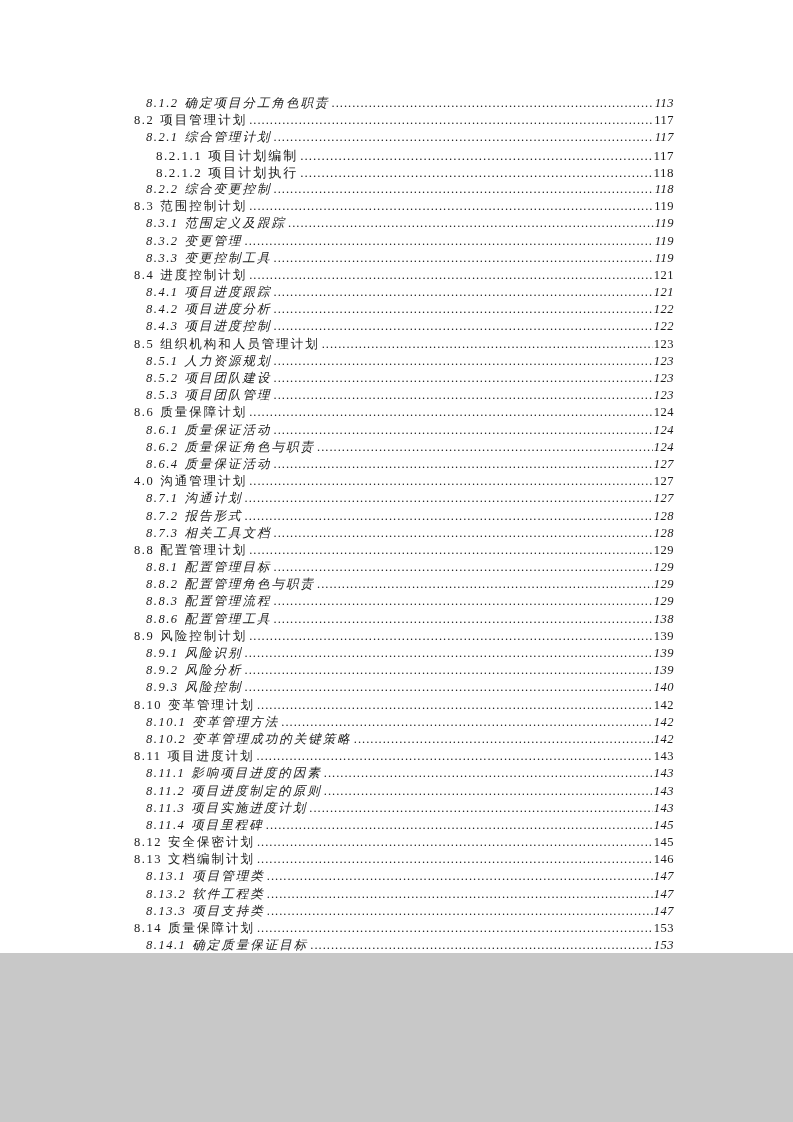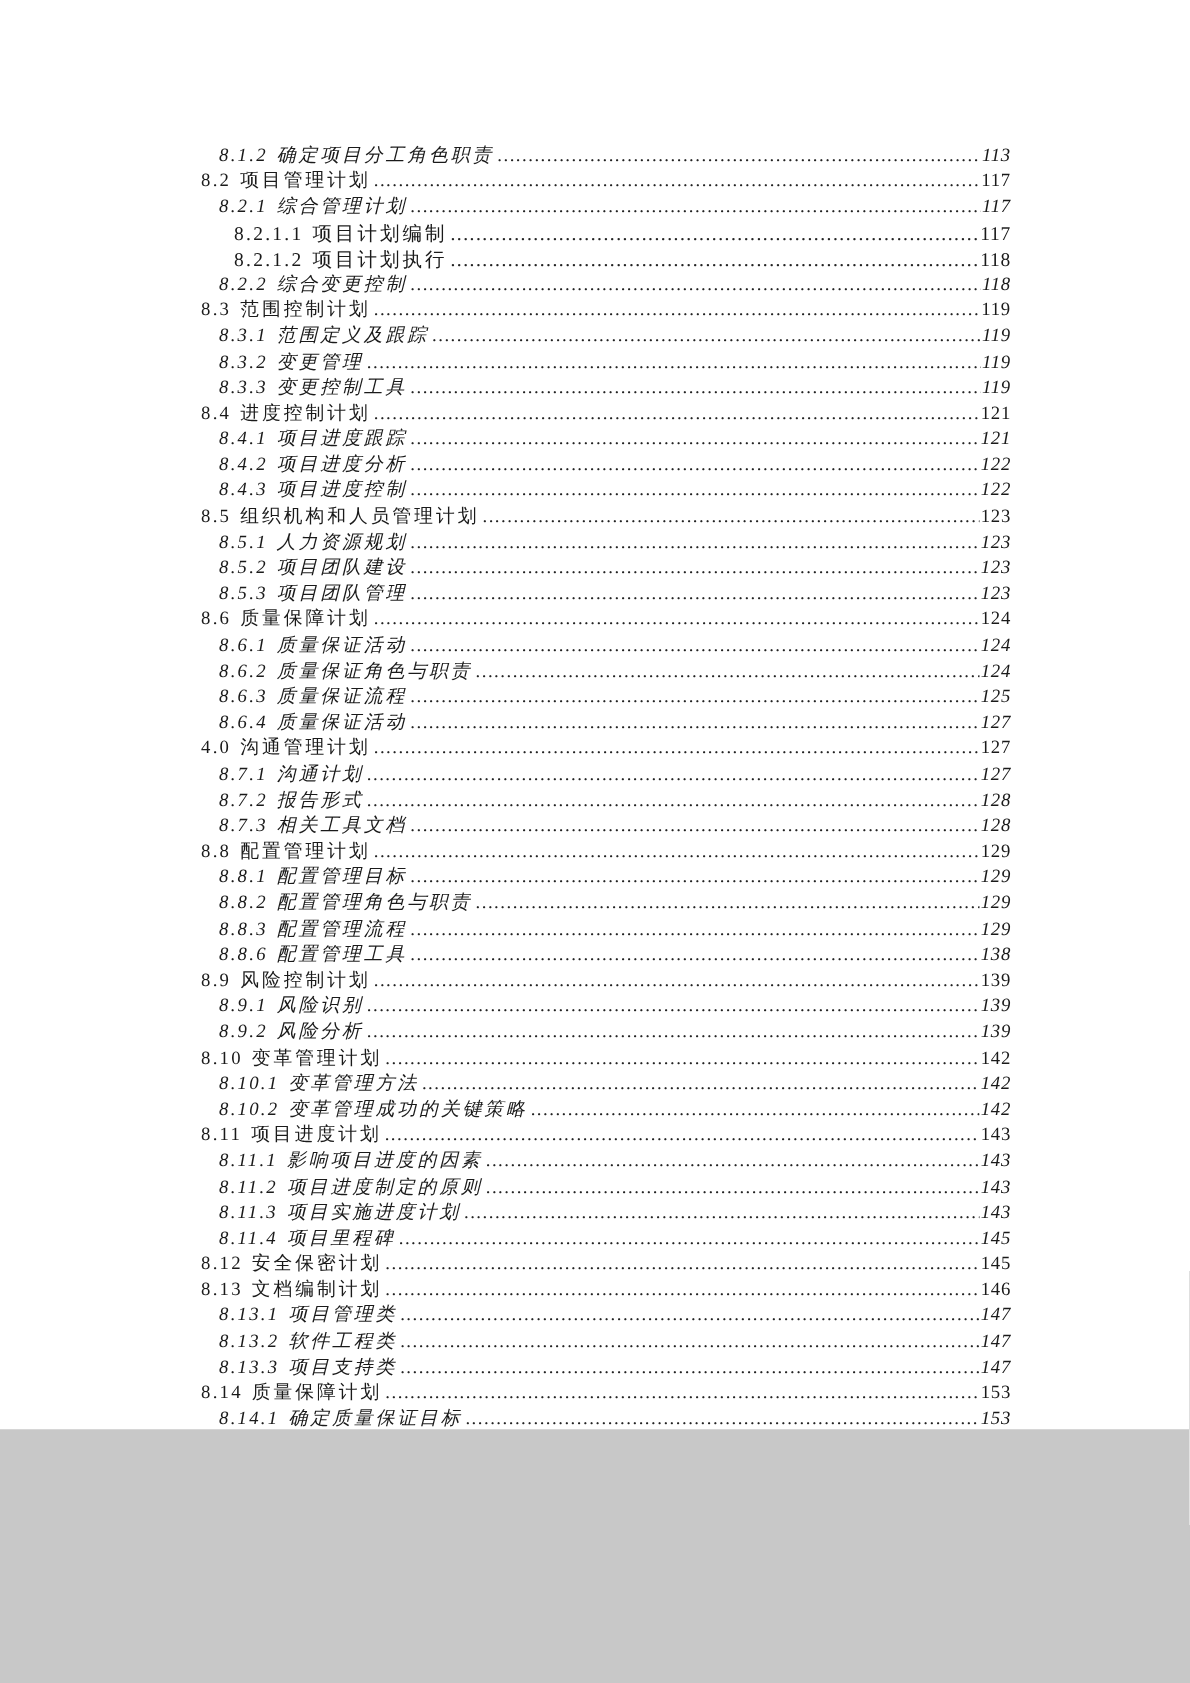--- a/index.html
+++ b/index.html
@@ -191,26 +191,20 @@
     <span class="dots"></span>
     <span class="pagenum">124</span>
   </div>
       <div class="toc-row level-3">
     <span class="num">8.6.2</span>
     <span class="title">质量保证角色与职责</span>
     <span class="dots"></span>
     <span class="pagenum">124</span>
   </div>
       <div class="toc-row level-3">
-    <span class="num">8.6.3</span>
-    <span class="title">质量保证流程</span>
-    <span class="dots"></span>
-    <span class="pagenum">125</span>
-  </div>
-      <div class="toc-row level-3">
     <span class="num">8.6.4</span>
     <span class="title">质量保证活动</span>
     <span class="dots"></span>
     <span class="pagenum">127</span>
   </div>
       <div class="toc-row level-2">
     <span class="num">4.0</span>
     <span class="title">沟通管理计划</span>
     <span class="dots"></span>
     <span class="pagenum">127</span>
@@ -273,20 +267,26 @@
     <span class="num">8.9.1</span>
     <span class="title">风险识别</span>
     <span class="dots"></span>
     <span class="pagenum">139</span>
   </div>
       <div class="toc-row level-3">
     <span class="num">8.9.2</span>
     <span class="title">风险分析</span>
     <span class="dots"></span>
     <span class="pagenum">139</span>
+  </div>
+      <div class="toc-row level-3">
+    <span class="num">8.9.3</span>
+    <span class="title">风险控制</span>
+    <span class="dots"></span>
+    <span class="pagenum">140</span>
   </div>
       <div class="toc-row level-2">
     <span class="num">8.10</span>
     <span class="title">变革管理计划</span>
     <span class="dots"></span>
     <span class="pagenum">142</span>
   </div>
       <div class="toc-row level-3">
     <span class="num">8.10.1</span>
     <span class="title">变革管理方法</span>

